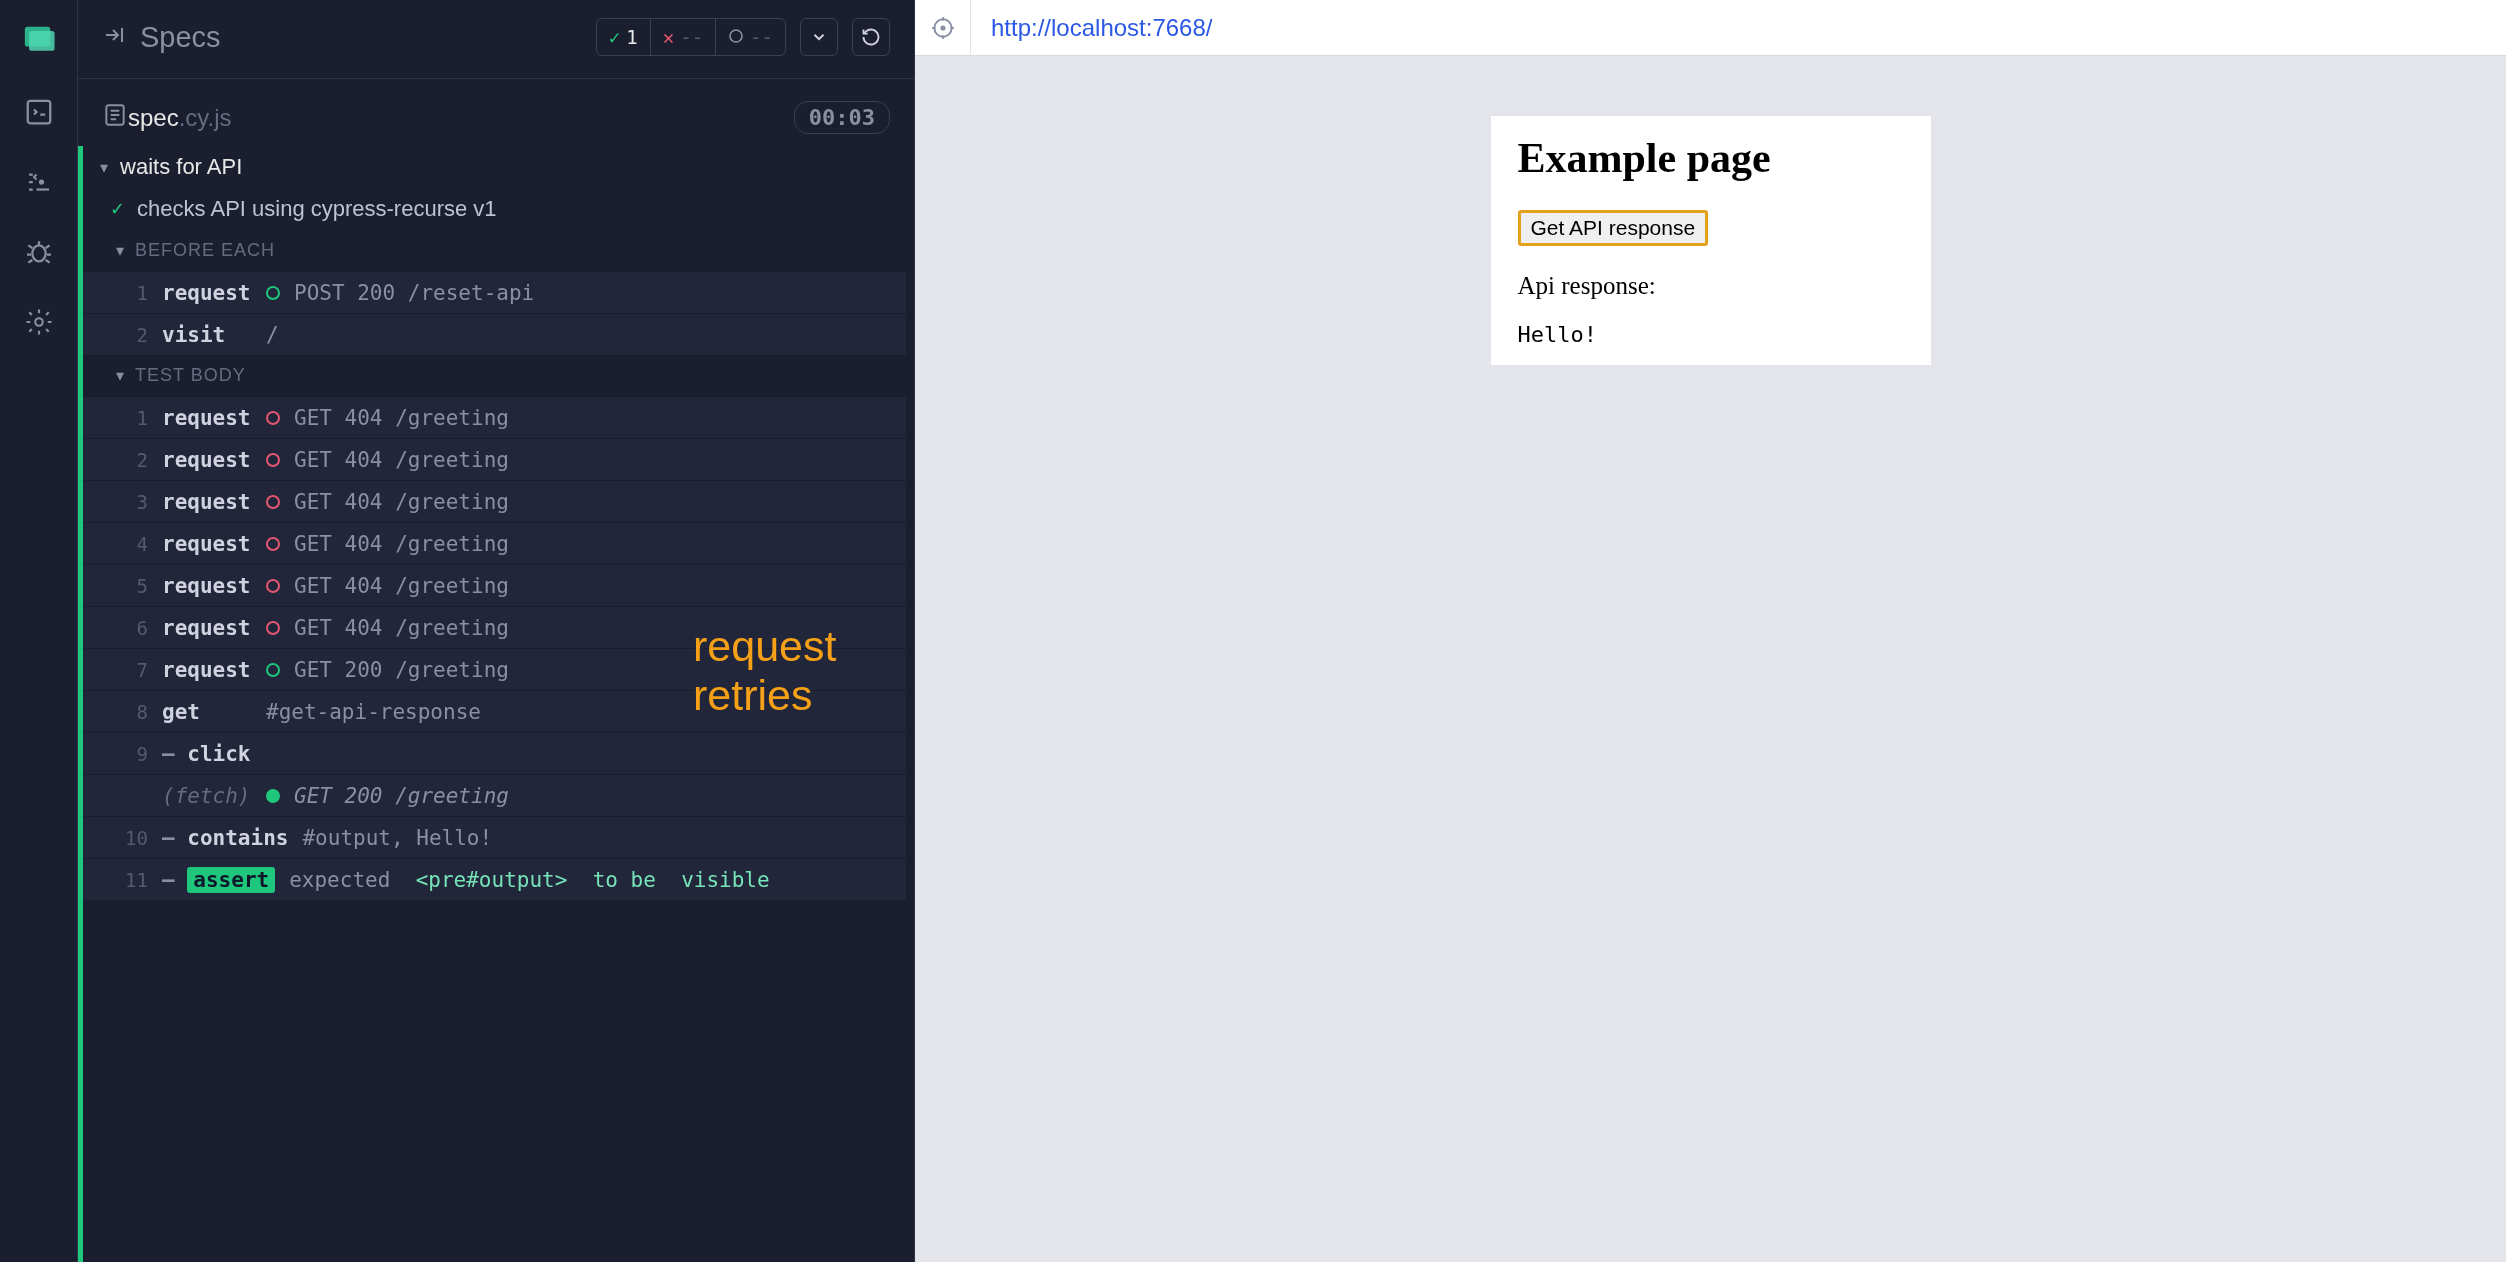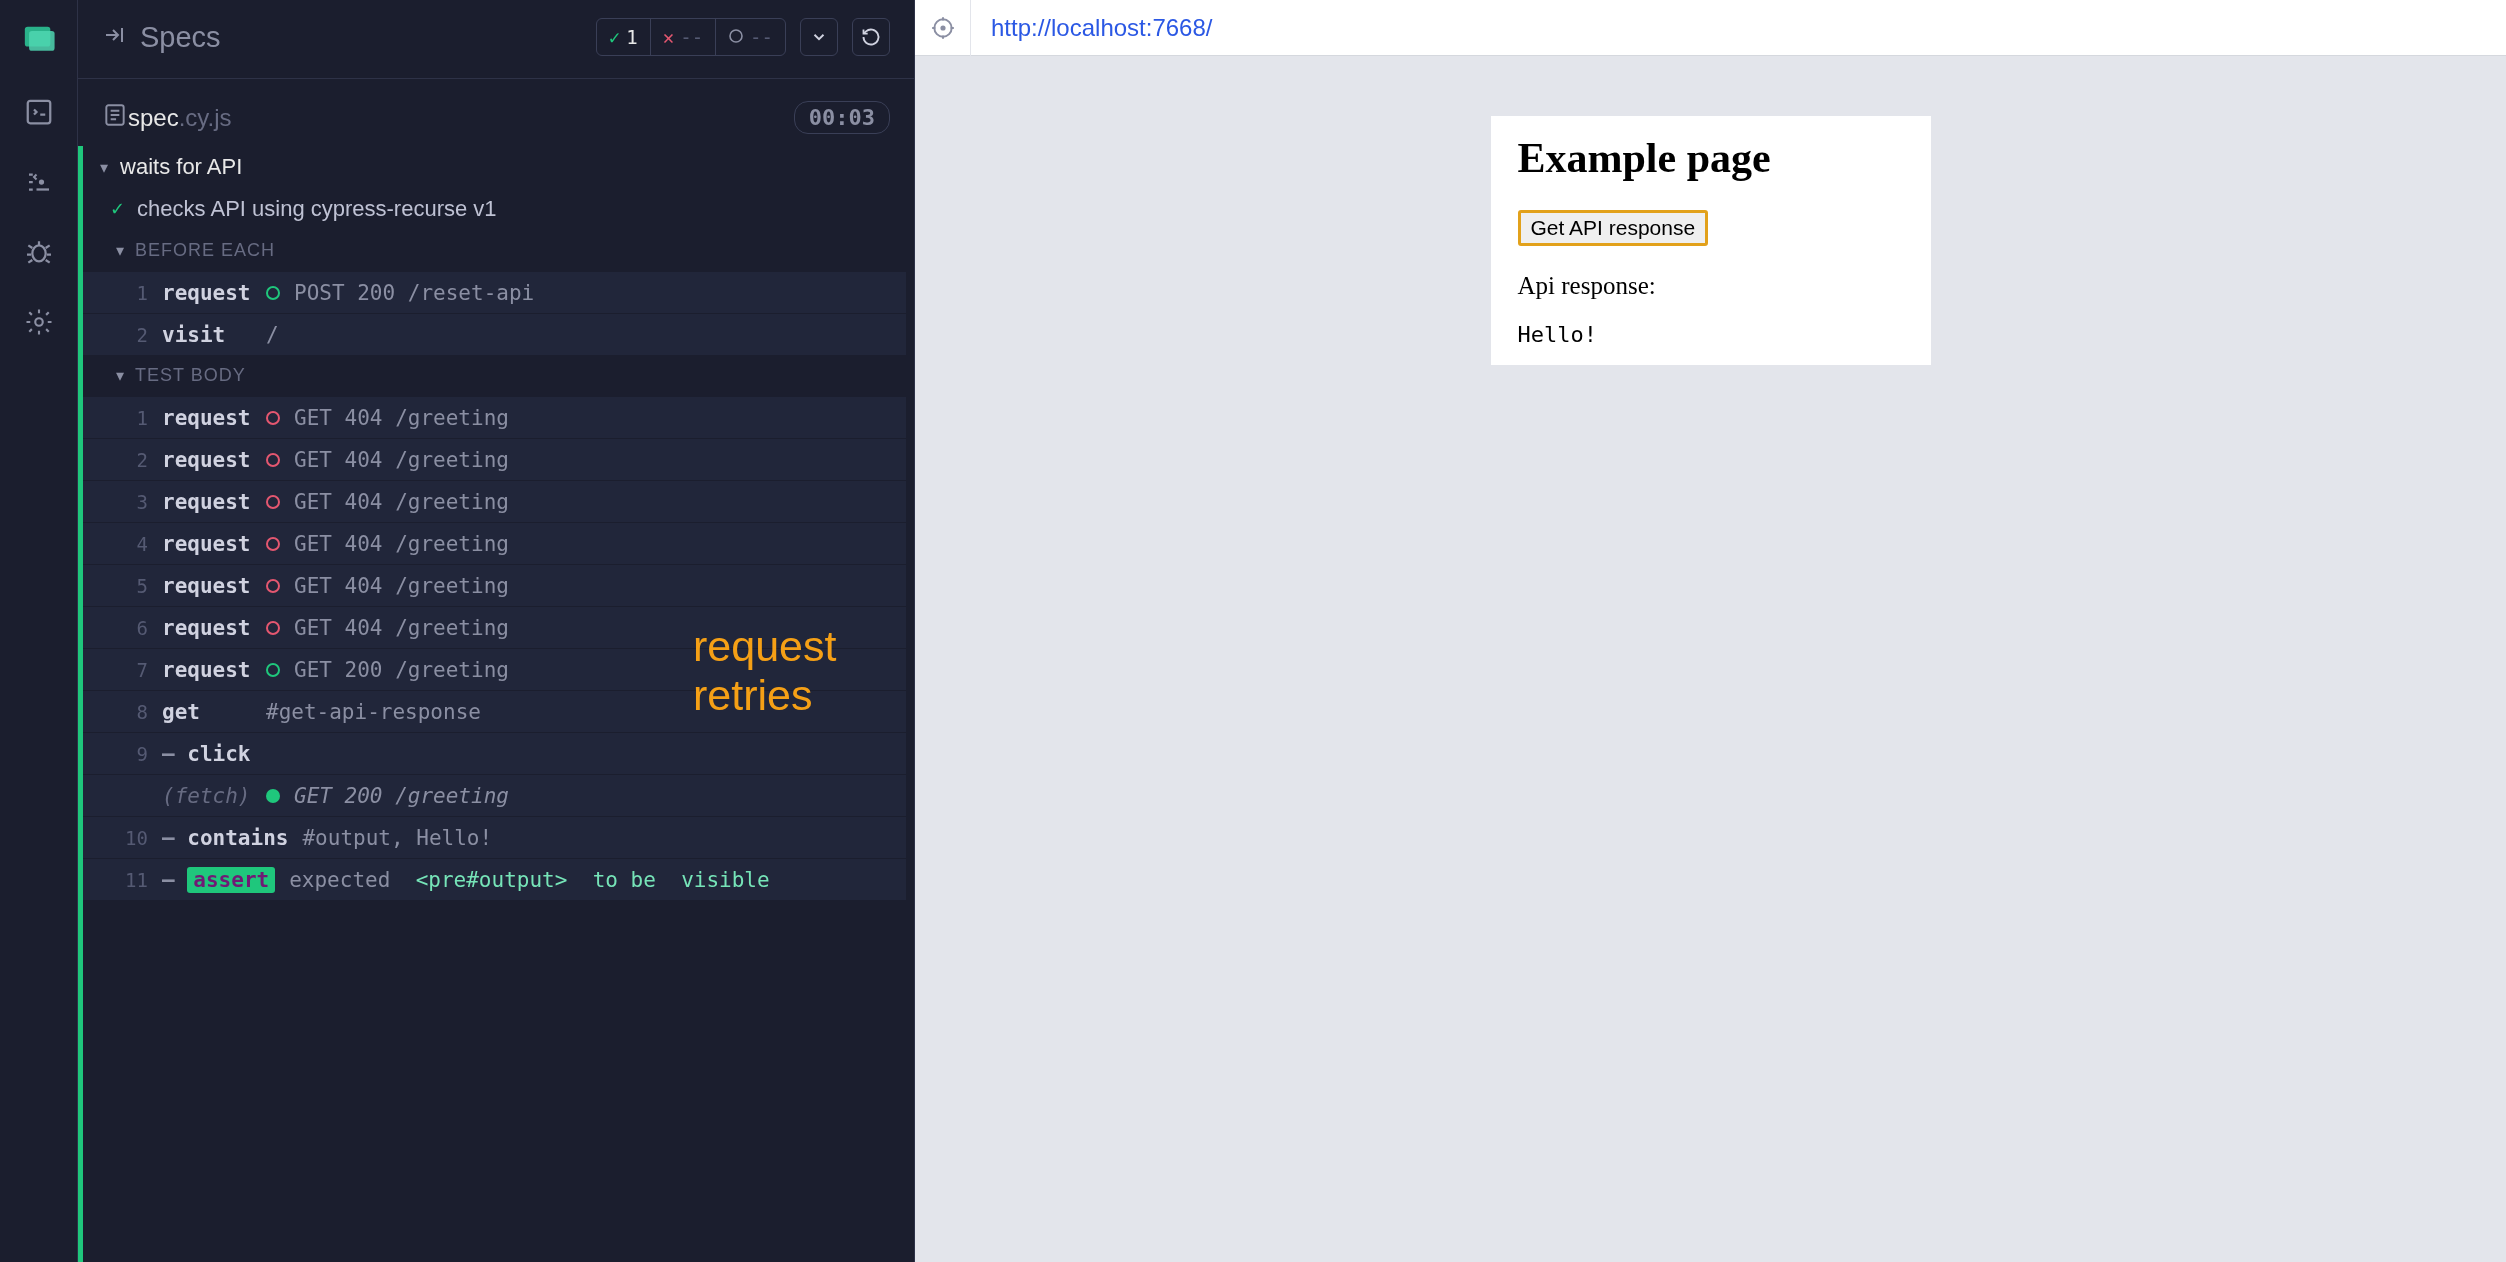--- a/index.html
+++ b/index.html
@@ -52,21 +52,21 @@
 .cmd-num { width:32px; text-align:right; color:#555a73; font-size:19px; }
 .cmd-name { color:#d0d2e0; font-weight:600; min-width:90px; }
 .cmd-dash { color:#8b8fa3; font-weight:600; }
 .status-dot { width:14px; height:14px; border-radius:50%; display:inline-block; flex-shrink:0; }
 .dot-green-o { border:2px solid #1fc77c; }
 .dot-red-o { border:2px solid #e45770; }
 .dot-green-f { background:#1fc77c; }
 .cmd-args { color:#8b8fa3; }
 .fetch-row { font-style:italic; }
 .fetch-row .cmd-name { color:#676b82; font-weight:500; }
-.assert-badge { background:#1fc77c; color:#701a75; padding:1px 6px; border-radius:3px; font-weight:700; }
+.assert-badge { background:#1fc77c; color:#0f172a; padding:1px 6px; border-radius:3px; font-weight:700; }
 .assert-line .cmd-args { color:#8b8fa3; }
 .assert-line .kw { color:#76e4b8; }
 .assert-line .tag { color:#76e4b8; }
 
 .annotation { position:absolute; left:615px; top:476px; color:#f5a016; font-size:43px; font-weight:400; pointer-events:none; }
 
 
 .preview { flex:1; display:flex; flex-direction:column; background:#e3e5eb; border-left:1px solid #2e3247; }
 .url-bar { height:56px; background:#fff; border-bottom:1px solid #d5d8de; display:flex; align-items:center; }
 .target-btn { width:56px; height:56px; display:flex; align-items:center; justify-content:center; border-right:1px solid #e3e5eb; color:#8b8fa3; cursor:pointer; }

